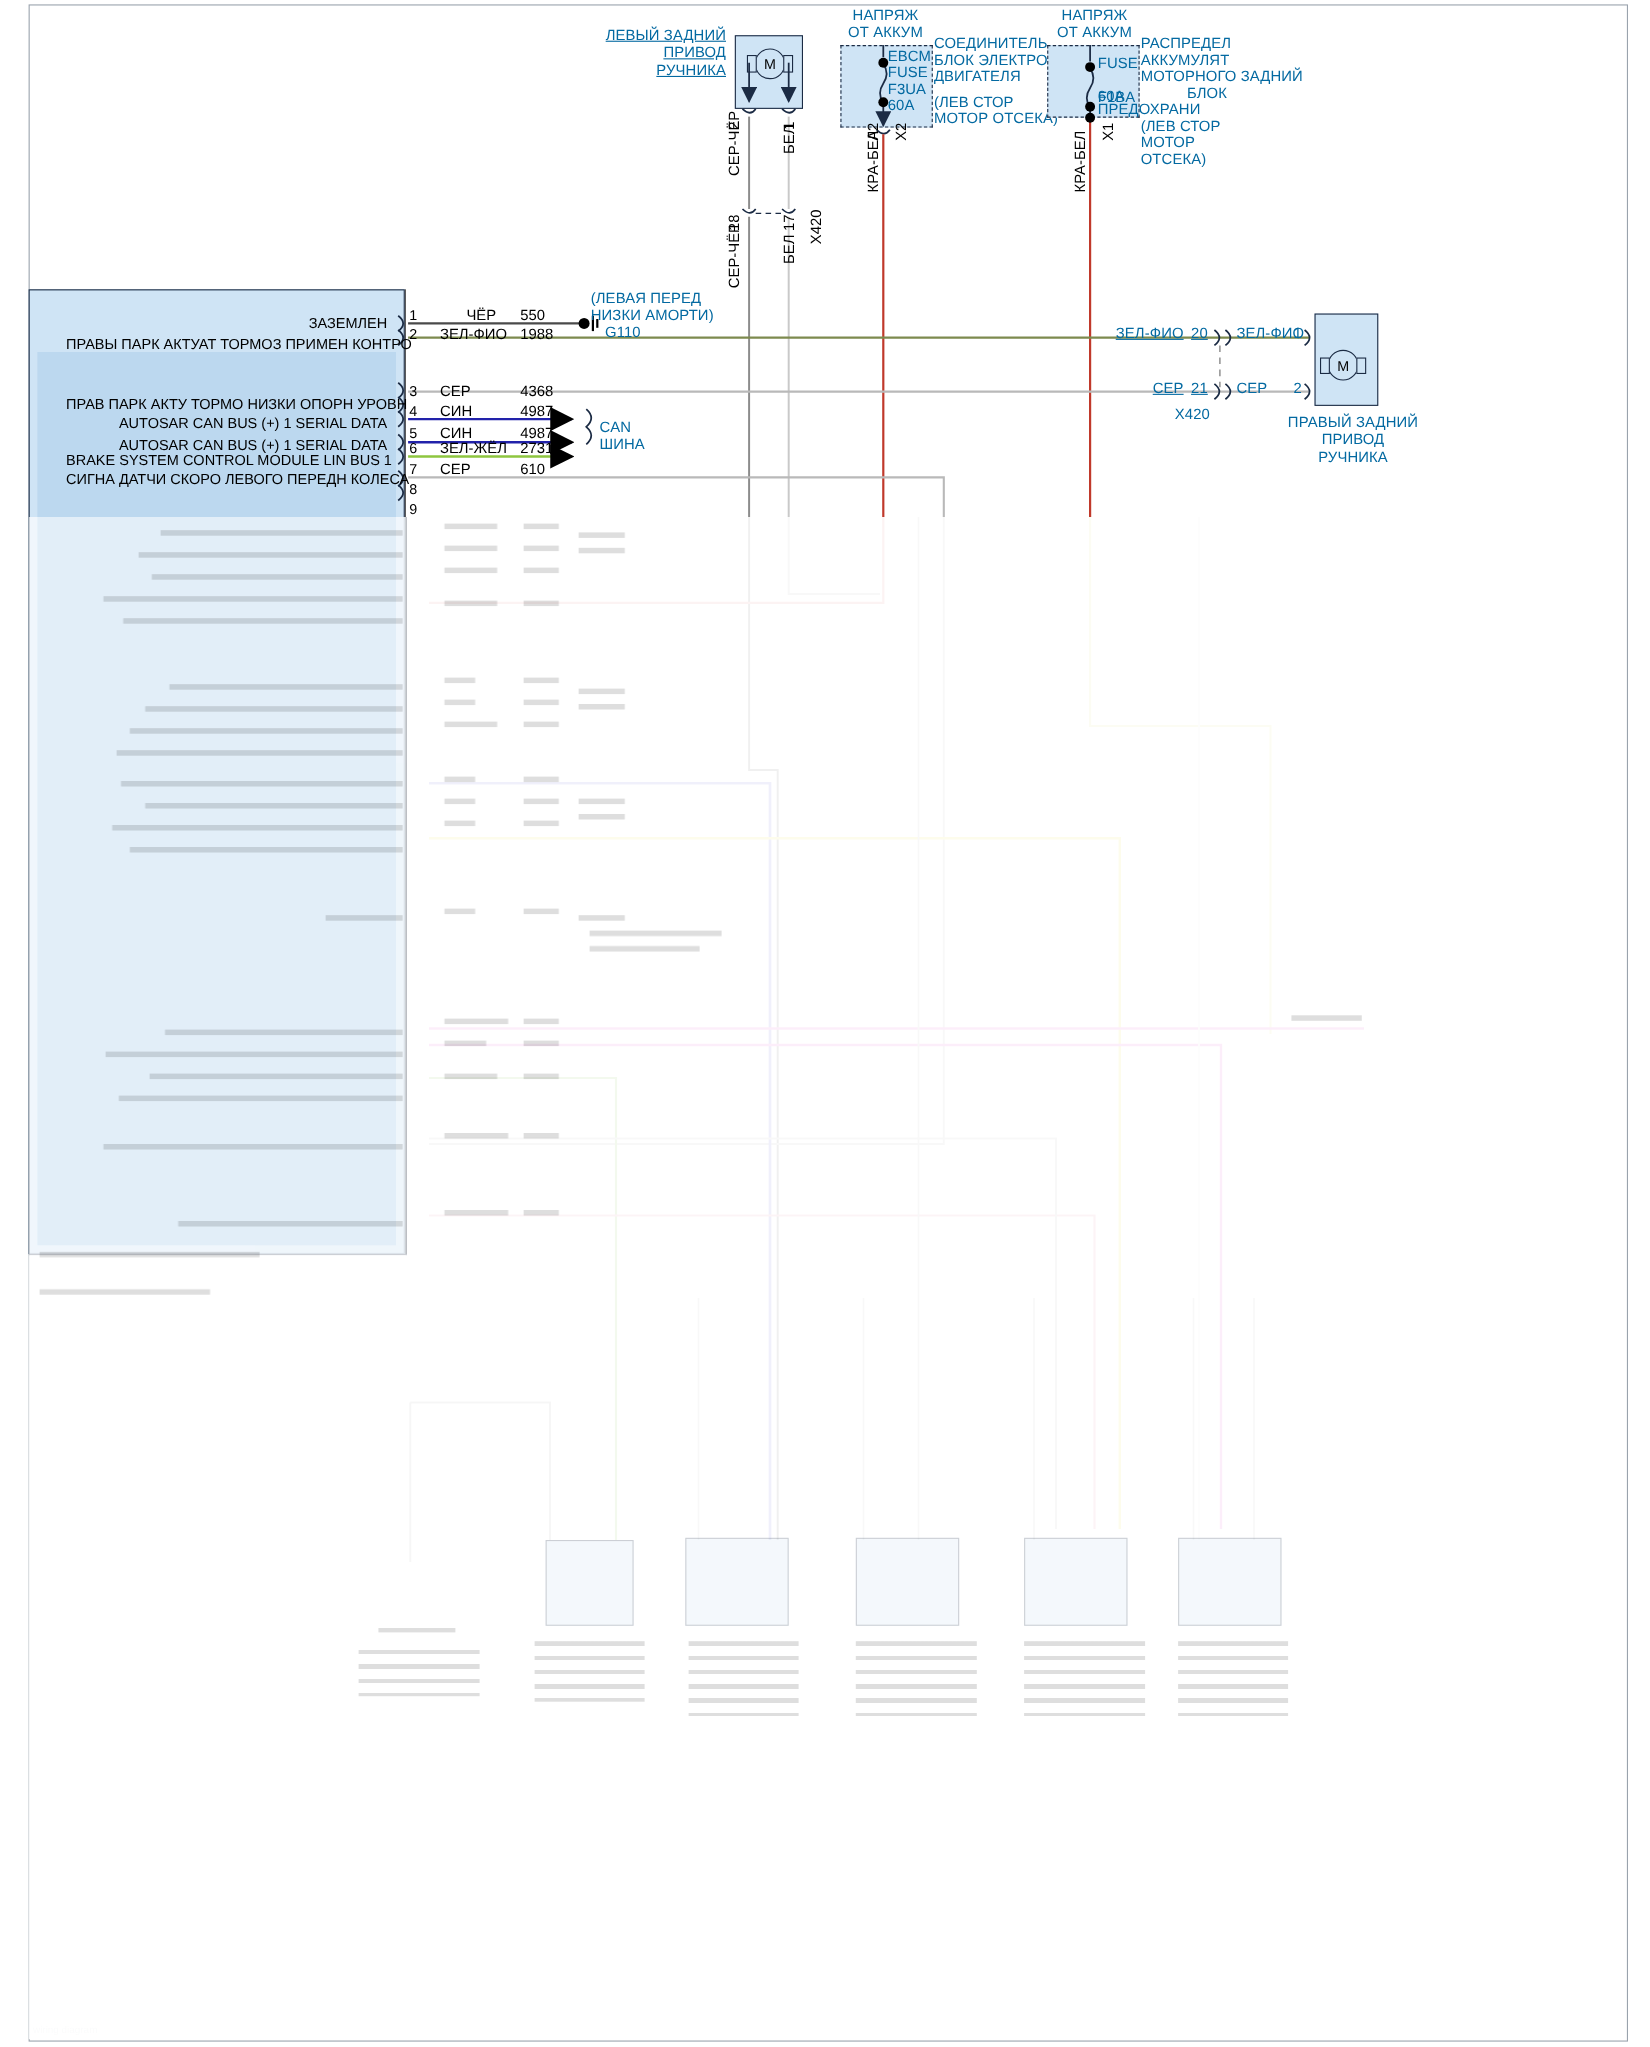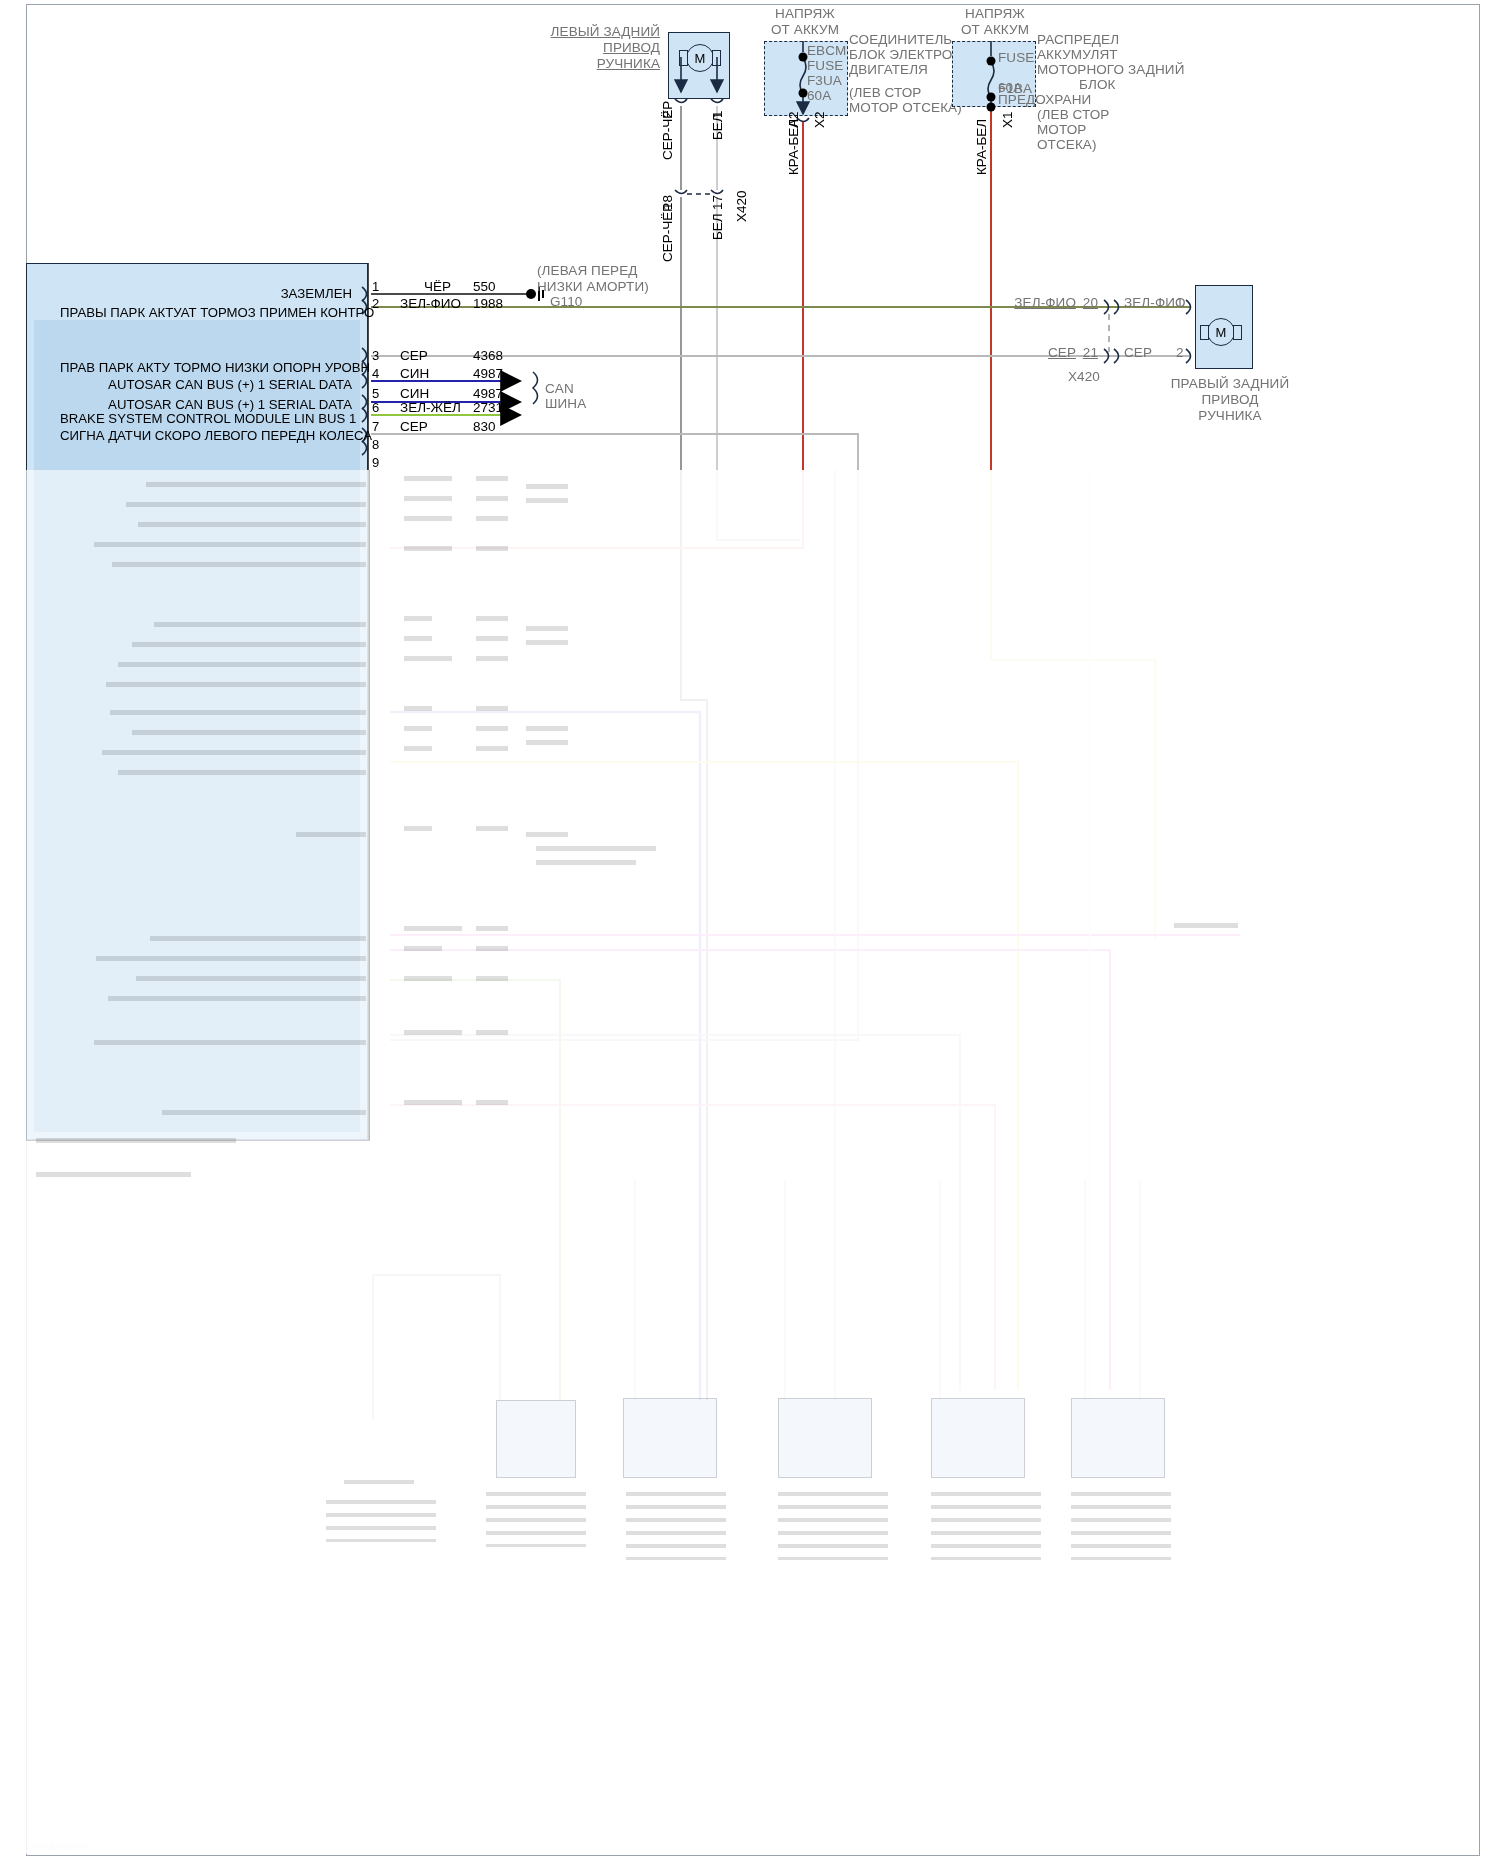--- a/index.html
+++ b/index.html
@@ -2,21 +2,21 @@
 <html><head>
 <meta charset="utf-8">
 <style>
   html,body{margin:0;padding:0;background:#ffffff;}
   body{font-family:"Liberation Sans", sans-serif;}
   #page{position:relative;width:1500px;height:1861px;background:#ffffff;overflow:hidden;}
 
   
   .box{position:absolute;background:#cfe4f5;border:1.6px solid #1b2b44;box-sizing:border-box;}
   .box.dashed{border:1.8px dashed #1b2b44;background:#cfe4f5;}
-  .lbl{position:absolute;color:#737373;font-size:13.5px;line-height:15.5px;letter-spacing:.1px;white-space:pre;}
+  .lbl{position:absolute;color:#0369a1;font-size:13.5px;line-height:15.5px;letter-spacing:.1px;white-space:pre;}
   .lbl.r{text-align:right;text-decoration:underline;}
   .lbl.c{text-align:center;}
   .vline{position:absolute;width:0;border-left-width:1.7px;border-left-style:solid;}
   .faded{opacity:.13;}
   .faded2{opacity:.22;}
 
   
   .pinnum{position:absolute;font-size:13px;color:#000;}
   .wirecode{position:absolute;font-size:13.5px;color:#000;}
   .pinlabel{position:absolute;font-size:13.2px;color:#000;text-align:right;white-space:nowrap;}
@@ -215,21 +215,21 @@
   <div class="wirecode" style="left:473px;top:386px;">4987</div>
 
   <div class="pinlabel" style="left:60px;top:411px;width:292px;">BRAKE SYSTEM CONTROL MODULE LIN BUS 1</div>
   <div class="pinnum" style="left:372px;top:400px;">6</div>
   <div class="wirecode" style="left:400px;top:400px;">ЗЕЛ-ЖЁЛ</div>
   <div class="wirecode" style="left:473px;top:400px;">2731</div>
 
   <div class="pinlabel" style="left:60px;top:428px;width:292px;">СИГНА ДАТЧИ СКОРО ЛЕВОГО ПЕРЕДН КОЛЕСА</div>
   <div class="pinnum" style="left:372px;top:419px;">7</div>
   <div class="wirecode" style="left:400px;top:419px;">СЕР</div>
-  <div class="wirecode" style="left:473px;top:419px;">830</div>
+  <div class="wirecode" style="left:473px;top:419px;">610</div>
 
   <div class="pinnum" style="left:372px;top:437px;">8</div>
   <div class="pinnum" style="left:372px;top:455px;">9</div>
 
   <div class="lbl" style="left:537px;top:263px;">(ЛЕВАЯ ПЕРЕД</div>
   <div class="lbl" style="left:537px;top:279px;">НИЗКИ АМОРТИ)</div>
   <div class="lbl" style="left:550px;top:294px;">G110</div>
 
   <div class="lbl" style="left:545px;top:381px;">CAN</div>
   <div class="lbl" style="left:545px;top:396px;">ШИНА</div>

